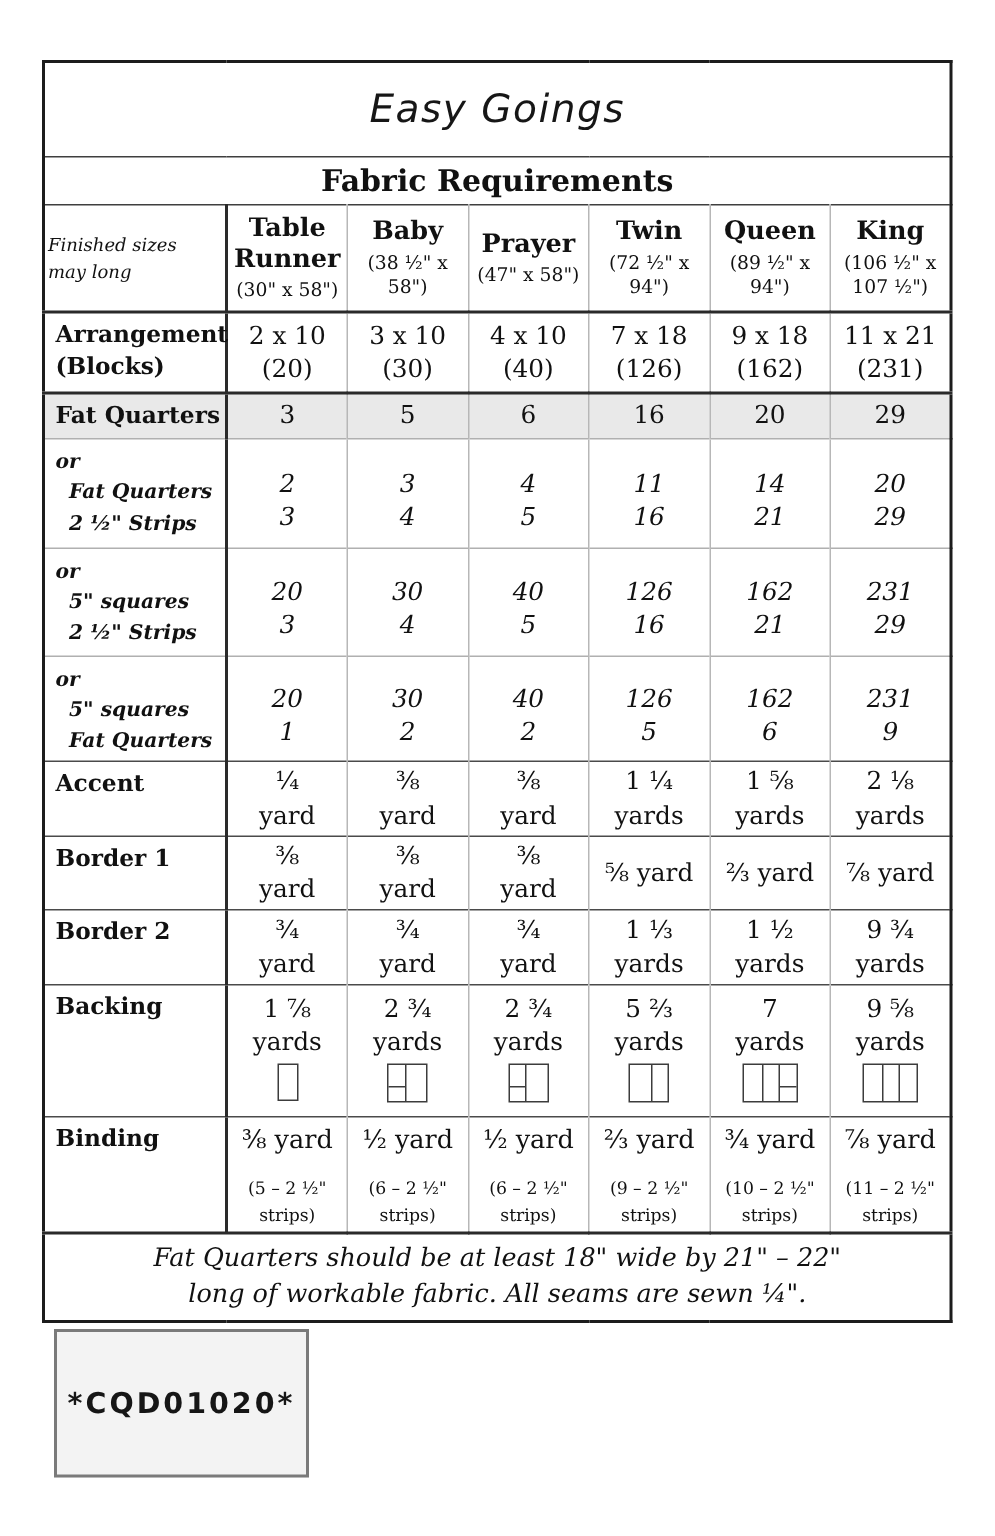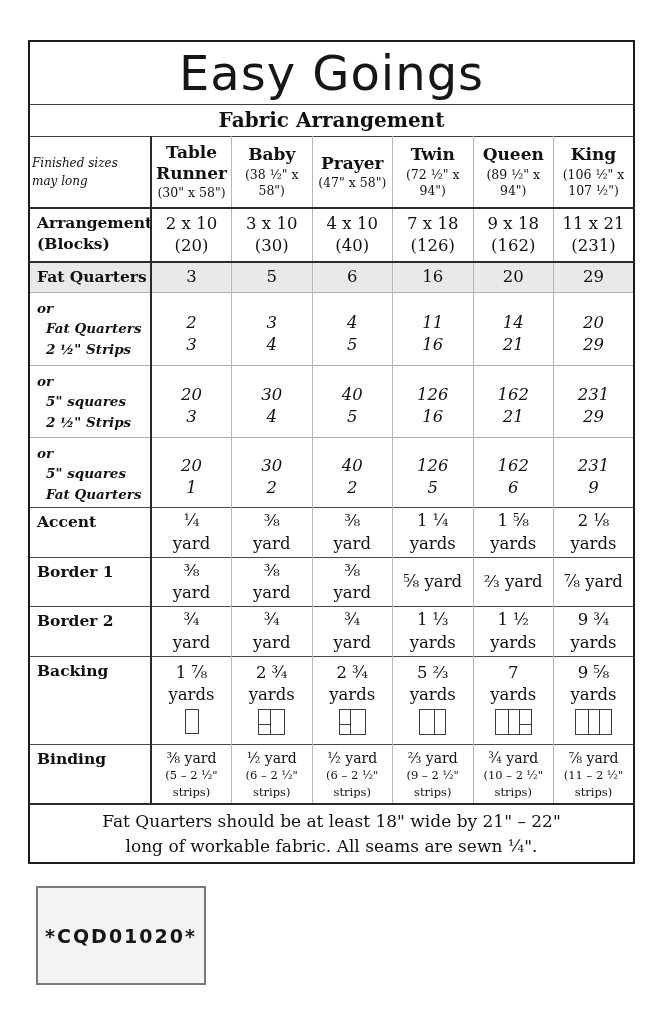--- a/index.html
+++ b/index.html
@@ -28,21 +28,21 @@
   tr.title-row    { height:63px; border-bottom:1px solid #3f3f3f; }
   tr.subtitle-row { height:32px; border-bottom:1px solid #3f3f3f; }
   tr.header-row   { height:72px; border-bottom:2px solid #2a2a2a; }
   tr.body-row     { border-bottom:1px solid #4a4a4a; }
   tr.body-row.light-bottom { border-bottom:1px solid #b0b0b0; }
   tr.body-row.thick-bottom { border-bottom:2px solid #2a2a2a; }
   tr.footnote-row { height:49px; }
 
   td.title-cell {
     font-family:"DejaVu Sans", sans-serif;
-    font-size:48px; letter-spacing:1px; color:#161616;
+    font-size:26px; letter-spacing:1px; color:#161616;font-style:italic;
   }
   td.subtitle-cell { font-size:20px; font-weight:bold; }
 
   th.corner-cell {
     font-style:italic; font-size:12px; line-height:1.5;
     border-right:2px solid #2a2a2a; text-align:left;
   }
   th.size-col { padding:3px 1px; vertical-align:middle; }
   th.size-col .col-name { font-weight:bold; font-size:17px; line-height:1.25; }
   th.size-col .col-dims { font-weight:normal; font-size:12.5px; line-height:1.3; margin-top:1px; }
@@ -56,30 +56,30 @@
   th.row-label.or-label { font-size:13.5px; font-style:italic; line-height:1.55; padding-top:5px; }
   th.row-label.or-label .indent { padding-left:9px; }
 
   td.data-cell { font-size:16.5px; line-height:1.35; }
   td.data-cell.italic { font-style:italic; }
   tr.or-row td.data-cell { vertical-align:bottom; padding-bottom:8px; }
   tr.shaded { background:#e9e9e9; }
 
   td.data-cell .sub { font-size:11.5px; line-height:1.5; }
   tr.row-backing td.data-cell, tr.row-binding td.data-cell { vertical-align:top; padding-top:5px; }
-  tr.row-binding td.data-cell .main { font-size:14px; line-height:1.2; margin-bottom:0; }
+  tr.row-binding td.data-cell .main { font-size:17px; line-height:1.2; margin-bottom:14px; }
 
   .backing-diagram {
     display:inline-flex; border:1px solid #3c3c3c;
     margin-top:3px; background:#ffffff; vertical-align:top;
   }
   .bd-col  { display:flex; flex-direction:column; height:100%; }
   .bd-cell { display:block; width:100%; }
 
-  td.footnote-cell { font-size:17px; line-height:1.45; padding:4px 6px; }
+  td.footnote-cell { font-style:italic; font-size:17px; line-height:1.45; padding:4px 6px; }
 
   
   .code-box {
     position:absolute; left:36px; top:886px; width:170px; height:99px;
     background:#f3f3f3; border:2px solid #7a7a7a;
     display:flex; align-items:center; justify-content:center;
   }
   .code-text {
     font-family:"DejaVu Sans", sans-serif;
     font-weight:bold; font-size:19px; letter-spacing:2px; color:#161616;
@@ -108,21 +108,21 @@
         <col>
         <col>
         <col>
         <col>
     </colgroup>
     <thead>
       <tr class="title-row">
         <td colspan="7" class="title-cell">Easy Goings</td>
       </tr>
       <tr class="subtitle-row">
-        <td colspan="7" class="subtitle-cell">Fabric Arrangement</td>
+        <td colspan="7" class="subtitle-cell">Fabric Requirements</td>
       </tr>
       <tr class="header-row" id="col-header-row">
         <th class="corner-cell">
           <div>Finished sizes</div>
           <div>may long</div>
         </th>
       <th class="size-col">
             <div class="col-name">Table Runner</div>
             <div class="col-dims">(30" x 58")</div>
           </th>

